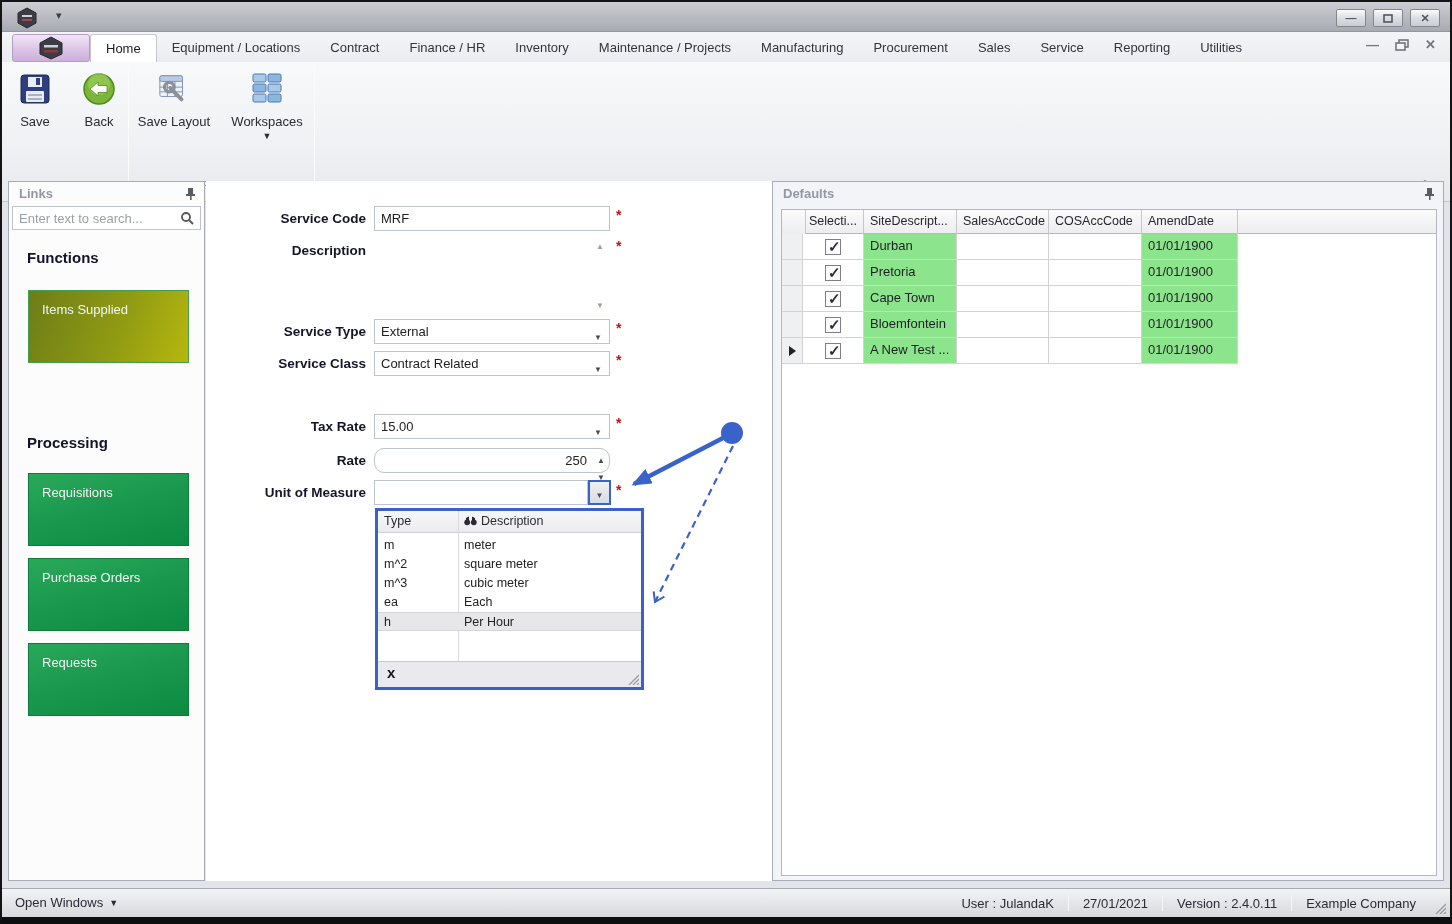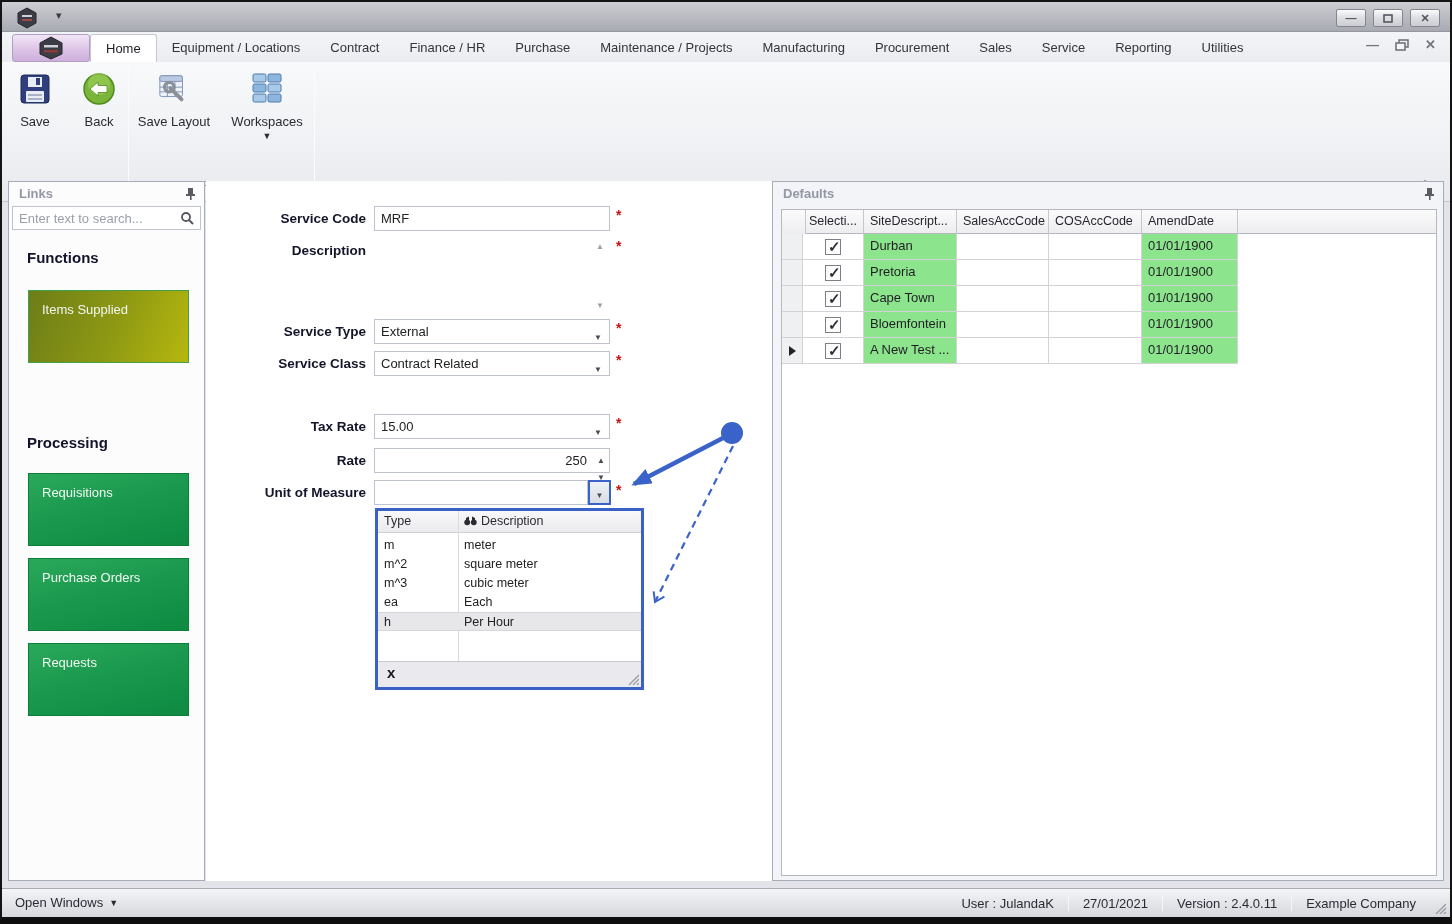--- a/index.html
+++ b/index.html
@@ -167,21 +167,21 @@
         <polygon points="13,1 24,7 24,18 13,23 2,18 2,7" fill="#3c3c46" stroke="#26262e"></polygon>
         <rect x="6" y="9" width="14" height="2.5" fill="#cfd0d8"></rect>
         <rect x="6" y="14" width="14" height="2.5" fill="#8a3a3a"></rect>
       </svg>
     </div>
     <div class="tabs">
       <div class="tab active">Home</div>
       <div class="tab">Equipment / Locations</div>
       <div class="tab">Contract</div>
       <div class="tab">Finance / HR</div>
-      <div class="tab">Purchase</div>
+      <div class="tab">Inventory</div>
       <div class="tab">Maintenance / Projects</div>
       <div class="tab">Manufacturing</div>
       <div class="tab">Procurement</div>
       <div class="tab">Sales</div>
       <div class="tab">Service</div>
       <div class="tab">Reporting</div>
       <div class="tab">Utilities</div>
     </div>
     <div class="mdibtns">
       <div class="mdibtn">—</div>
@@ -333,21 +333,21 @@
     <div class="req" style="top:171px;">*</div>
 
     <div class="frow-label" style="left:0; top:238px;">Tax Rate</div>
     <div class="finput" style="top:233px; padding-top:4px;">
       <span>15.00</span>
       <span class="combo-caret dd-arrow"></span>
     </div>
     <div class="req" style="top:234px;">*</div>
 
     <div class="frow-label" style="left:0; top:272px;">Rate</div>
-    <div class="finput" style="top:267px; padding-top:4px; text-align:right; padding-right:22px;">
+    <div class="finput" style="top:267px; padding-top:4px; text-align:right; padding-right:22px;border-radius:10px;">
       <span>250</span>
       <span class="spinner">
         <span class="up-arrow"></span>
         <span class="dd-arrow"></span>
       </span>
     </div>
 
     <div class="frow-label" style="left:0; top:304px;">Unit of Measure</div>
     <div class="finput" style="top:299px; width:214px;">
       <span></span>

